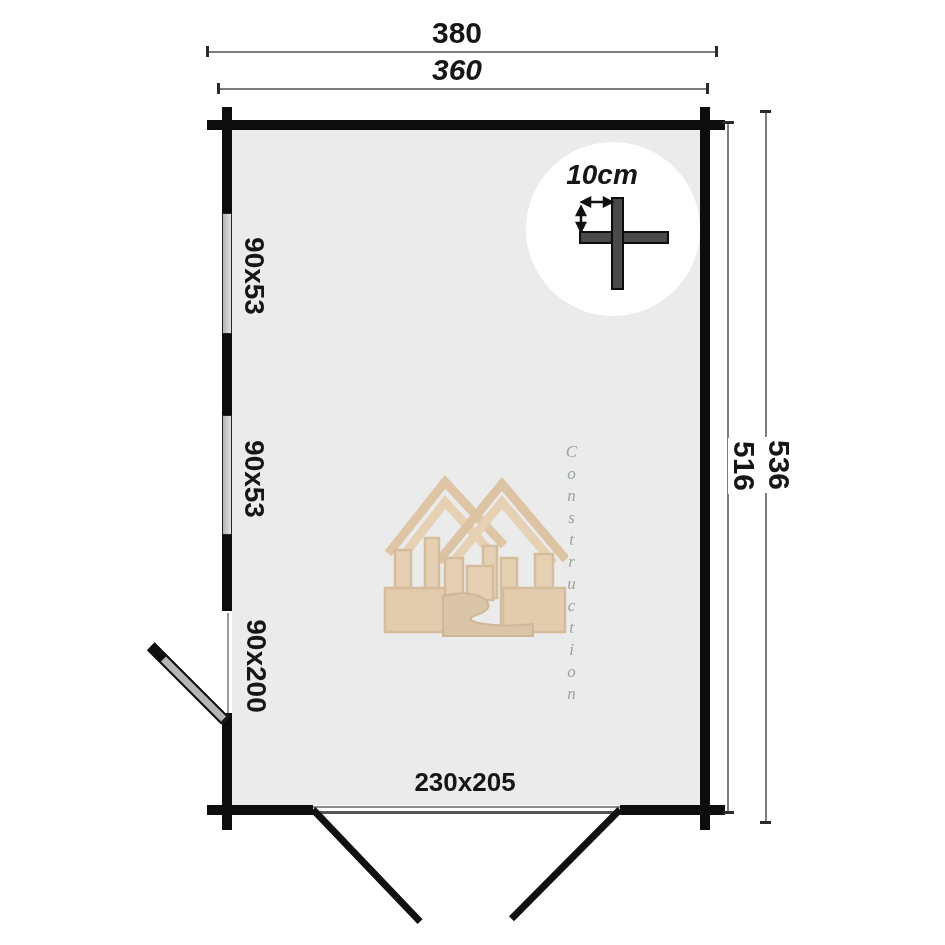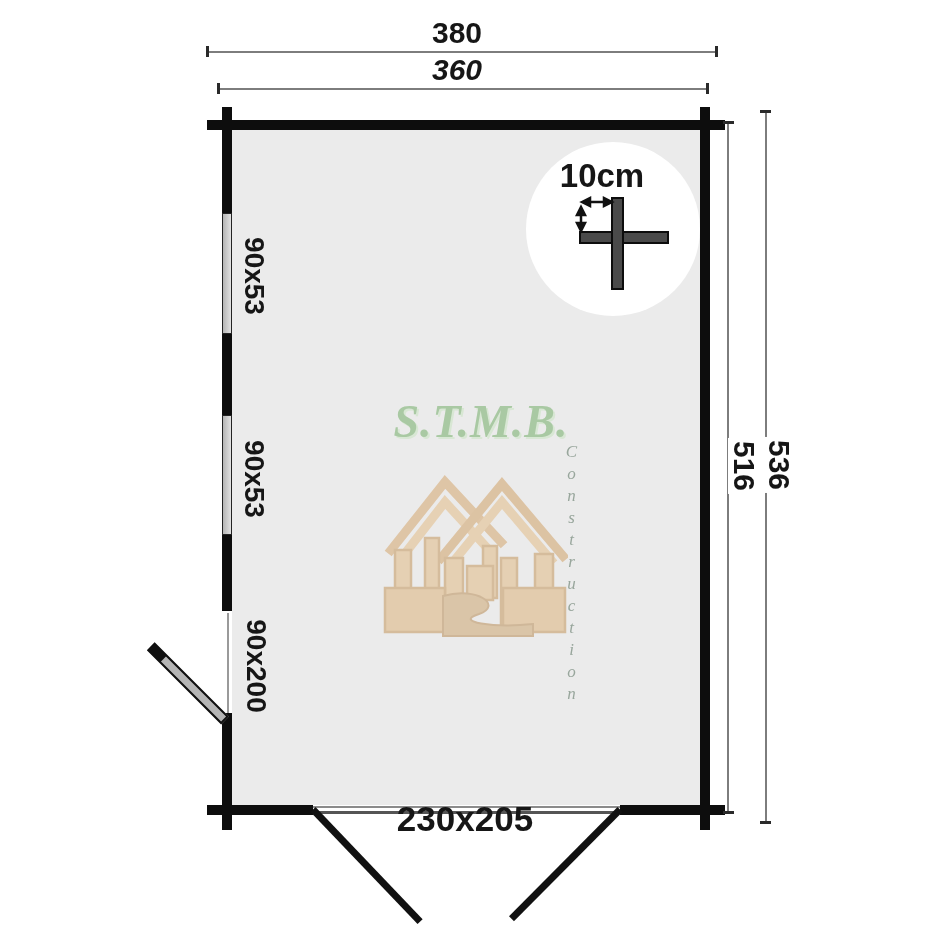--- a/index.html
+++ b/index.html
@@ -47,44 +47,43 @@
   
   .lbl{transform:translate(-50%,-50%);font-weight:bold;white-space:nowrap;line-height:1;}
   .lbl-380{left:457px;top:33px;font-size:30px;}
   .lbl-360{left:457px;top:70px;font-size:30px;font-style:italic;}
   .lbl-rot{transform:translate(-50%,-50%) rotate(90deg);}
   .lbl-516{left:744px;top:466px;font-size:30px;background:#fff;padding:1px 3px;}
   .lbl-536{left:779px;top:465px;font-size:30px;background:#fff;padding:1px 3px;}
   .lbl-w1{left:254px;top:276px;font-size:28px;}
   .lbl-w2{left:254px;top:479px;font-size:28px;}
   .lbl-sd{left:256px;top:666px;font-size:28px;}
-  .lbl-dd{left:465px;top:782px;font-size:35px;margin-top:36px;}
+  .lbl-dd{left:465px;top:782px;font-size:26px;}
   
   .scale-circle{left:526px;top:142px;width:174px;height:174px;background:#fff;border-radius:50%;}
-  .lbl-10cm{left:602px;top:175px;font-size:33px;}
+  .lbl-10cm{left:602px;top:175px;font-size:28px;font-style:italic;}
   .cross-h{left:579px;top:231px;width:90px;height:13px;background:#4a4a4a;border:2px solid #0d0d0d;box-sizing:border-box;}
   .cross-v{left:611px;top:197px;width:13px;height:93px;background:#4a4a4a;border:2px solid #0d0d0d;box-sizing:border-box;}
   .scale-arrows{left:540px;top:155px;width:90px;height:85px;}
   
   .brand{left:481px;top:421px;transform:translate(-50%,-50%);
     font-family:"Liberation Serif",serif;font-style:italic;font-weight:bold;font-size:46px;
     color:#a9c9a3;letter-spacing:1px;text-shadow:2px 2px 0 #d8e7d4;white-space:nowrap;}
   .construction{left:563px;top:442px;writing-mode:vertical-rl;text-orientation:upright;
     font-family:"Liberation Serif",serif;font-style:italic;font-size:17px;color:#98a69c;
     letter-spacing:3px;line-height:1;}
   .house-logo{left:383px;top:438px;width:185px;height:200px;opacity:.5;}
 </style>
 </head>
 <body>
 
 <div id="canvas">
 
   <div class="abs interior"></div>
 
-  <div class="abs brand">S.T.M.B.</div>
   <div class="abs construction">Construction</div>
   <svg class="abs house-logo" viewBox="0 0 185 200" xmlns="http://www.w3.org/2000/svg">
     <g stroke="#c08f4f" stroke-width="9" fill="none" stroke-linecap="square">
       <path d="M8,112 L62,44 L118,104" stroke="#d2a063"></path>
       <path d="M20,118 L62,64 L106,112" stroke="#e2b87f"></path>
       <path d="M58,120 L119,46 L180,118" stroke="#cf9c5d"></path>
       <path d="M70,124 L119,64 L168,122" stroke="#e2b87f"></path>
     </g>
     <g fill="#e0b67c" stroke="#c08f4f" stroke-width="2.5">
       <rect x="12" y="112" width="16" height="80"></rect>

